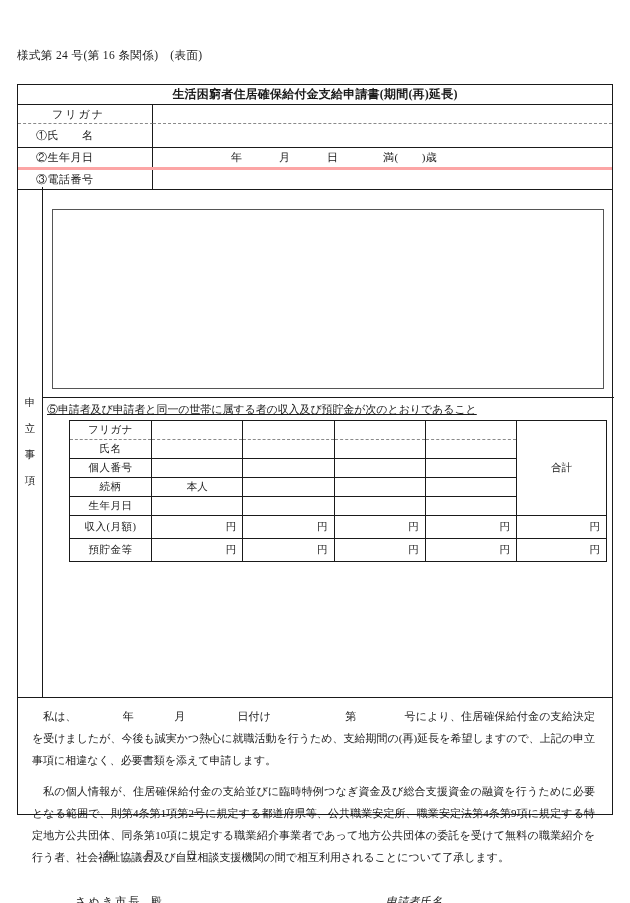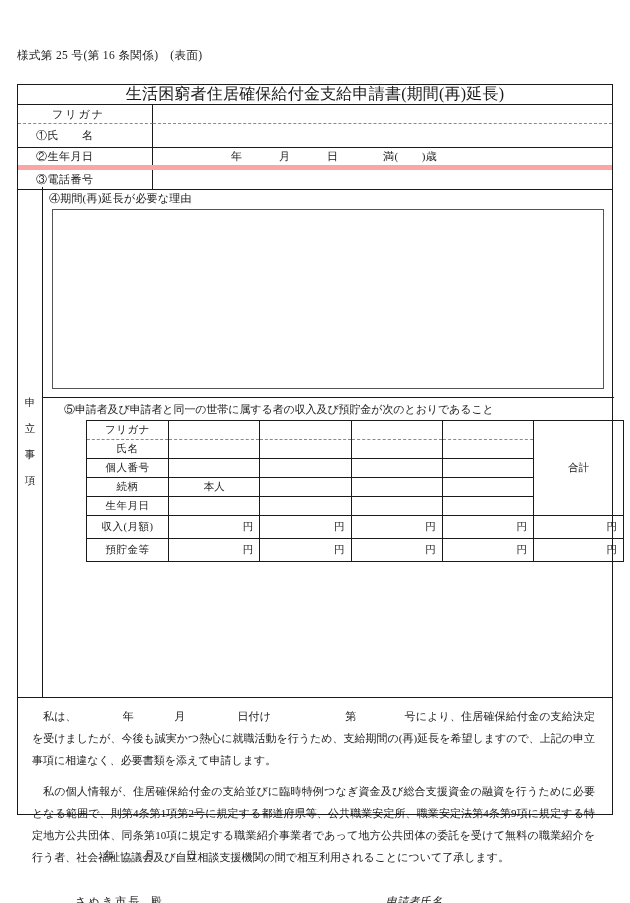--- a/index.html
+++ b/index.html
@@ -46,22 +46,22 @@
     left: 0; top: 0;
     width: 100%;
     height: 20px;
     border-bottom: 1px solid #1a1a1a;
     box-sizing: border-box;
     display: flex;
     align-items: center;
     justify-content: center;
   }
   .title-row .t {
-    font-size: 16px;
-    font-weight: normal;
+    font-size: 12px;
+    font-weight: bold;
     letter-spacing: .2px;
   }
   
   .ident {
     position: absolute;
     left: 0;
     top: 20px;
     width: 100%;
     height: 82px;
   }
@@ -85,21 +85,21 @@
     flex: 1 1 auto;
     box-sizing: border-box;
     display: flex;
     align-items: center;
     font-size: 11px;
   }
   .r-furi { top: 0;  height: 19px; }
   .r-furi .lab { border-bottom: 1px dashed #8a8a8a; }
   .r-furi .val { border-bottom: 1px dashed #8a8a8a; }
   .r-name { top: 19px; height: 24px; border-bottom: 1px solid #1a1a1a; }
-  .r-birth{ top: 43px; height: 22px; border-bottom: 5px solid #fca5a5; }
+  .r-birth{ top: 43px; height: 22px; border-bottom: 3px solid #fca5a5; }
   .r-tel  { top: 65px; height: 20px; border-bottom: 1.4px solid #1a1a1a; }
   .lab-furi  { padding-left: 34px; letter-spacing: 2px; }
   .lab-name  { padding-left: 18px; letter-spacing: .5px; }
   .birth-fields {
     display: flex;
     align-items: center;
     padding-left: 78px;
     letter-spacing: .5px;
   }
   .birth-fields span { display: inline-block; }
@@ -149,25 +149,26 @@
     top: 22px;
     width: 552px;
     height: 180px;
     border: 1px solid #555;
     box-sizing: border-box;
   }
 
   
   .sec5 {
     position: absolute;
-    left: 42px;
+    left: 25px;
     top: 313px;
     width: 571px;
     height: 299px;
     box-sizing: border-box;
+    text-decoration: underline;
   }
   .sec5 .head {
     font-size: 11px;
     padding: 4px 0 0 4px;
     letter-spacing: -.1px;
     white-space: nowrap;
   }
   table.inc {
     position: absolute;
     left: 26px;
@@ -275,21 +276,21 @@
     left: 368px;
     letter-spacing: .3px;
     font-style: italic;
   }
 </style>
 </head>
 <body>
 
 <div class="page">
 
-  <div class="form-no">様式第 25 号(第 16 条関係)　(表面)</div>
+  <div class="form-no">様式第 24 号(第 16 条関係)　(表面)</div>
 
   <div class="frame">
 
     <div class="title-row">
       <span class="t">生活困窮者住居確保給付金支給申請書(期間(再)延長)</span>
     </div>
 
     <div class="ident">
 
       <div class="ident-row r-furi">
@@ -332,21 +333,20 @@
     <div class="spine">
       <div class="vtext">
         <span>申</span>
         <span>立</span>
         <span>事</span>
         <span>項</span>
       </div>
     </div>
 
     <div class="sec4">
-      <div class="head">④期間(再)延長が必要な理由</div>
       <div class="writebox"></div>
     </div>
 
     <div class="sec5">
       <div class="head">⑤申請者及び申請者と同一の世帯に属する者の収入及び預貯金が次のとおりであること</div>
 
       <table class="inc">
         <tbody>
           <tr>
             <td class="rowlab dashed-b">フリガナ</td>

